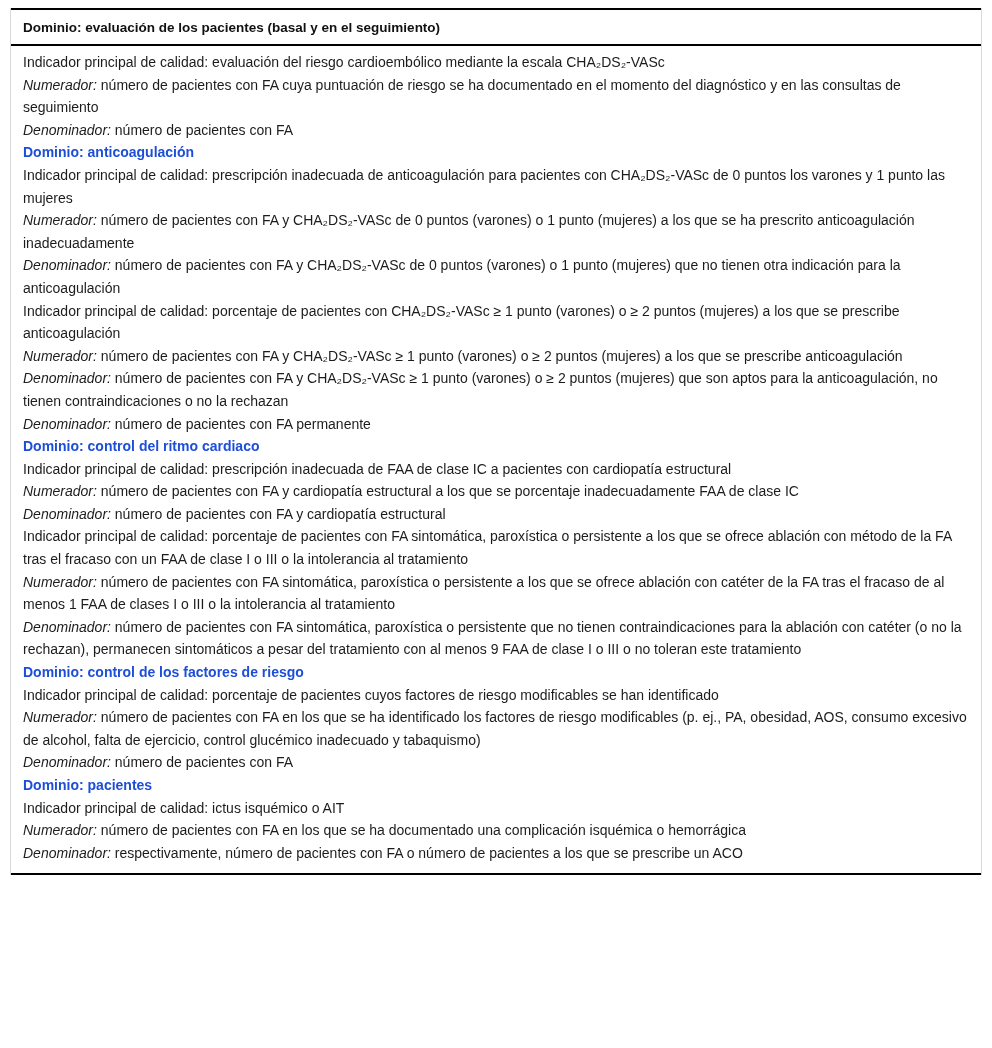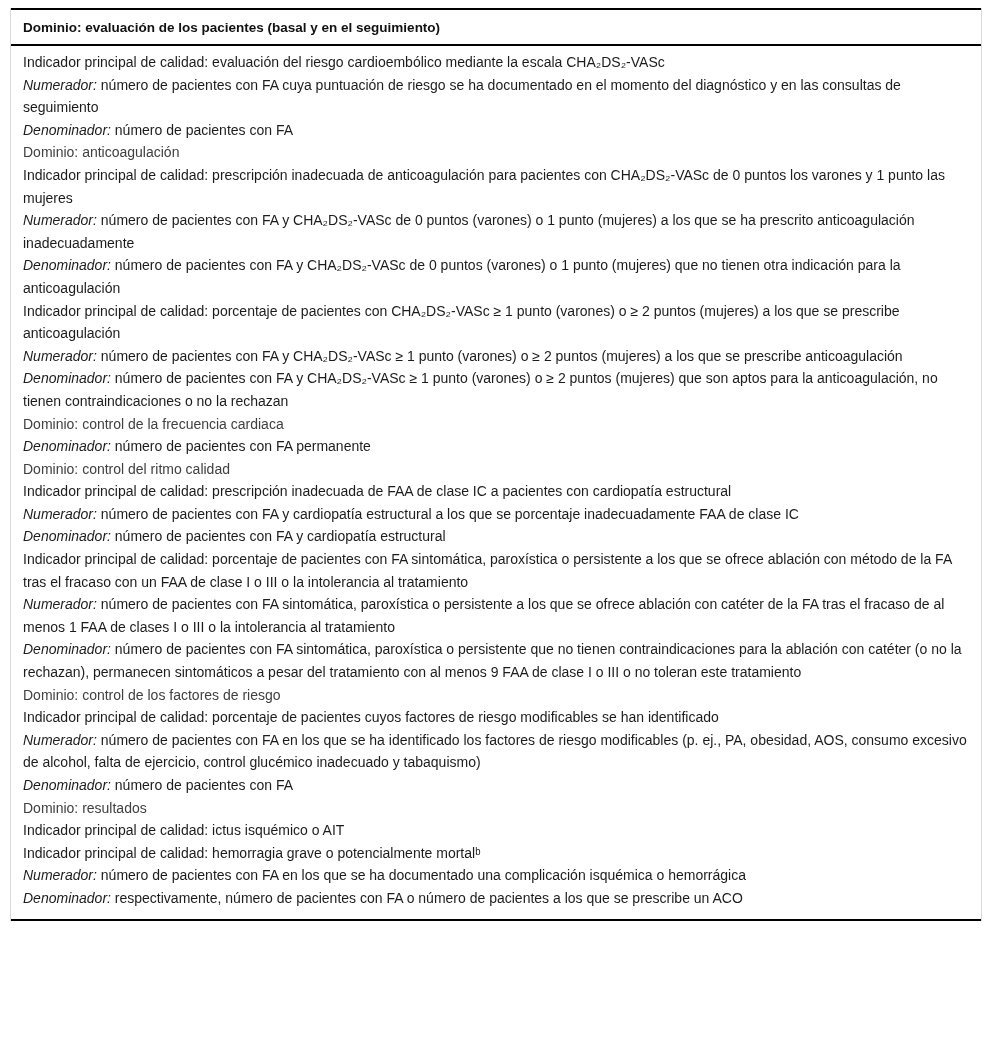--- a/index.html
+++ b/index.html
@@ -38,22 +38,22 @@
     padding: 5px 12px 9px 12px;
     border-bottom: 2px solid #000000;
   }
   .row {
     margin: 0;
     font-size: 14px;
     line-height: 22.6px;
     color: #1c1c1c;
   }
   .row.domain {
-    font-weight: normal;
-    color: #404040;
+    font-weight: bold;
+    color: #1d4ed8;
   }
   .lbl {
     font-style: italic;
   }
 </style>
 </head>
 <body>
 
 <div class="page">
   <div class="qtable">
@@ -64,34 +64,32 @@
       <p class="row"><em class="lbl"></em><span>Indicador principal de calidad: evaluación del riesgo cardioembólico mediante la escala CHA₂DS₂-VASc</span></p>
       <p class="row"><em class="lbl">Numerador:</em><span> número de pacientes con FA cuya puntuación de riesgo se ha documentado en el momento del diagnóstico y en las consultas de seguimiento</span></p>
       <p class="row"><em class="lbl">Denominador:</em><span> número de pacientes con FA</span></p>
       <p class="row domain"><em class="lbl"></em><span>Dominio: anticoagulación</span></p>
       <p class="row"><em class="lbl"></em><span>Indicador principal de calidad: prescripción inadecuada de anticoagulación para pacientes con CHA₂DS₂-VASc de 0 puntos los varones y 1 punto las mujeres</span></p>
       <p class="row"><em class="lbl">Numerador:</em><span> número de pacientes con FA y CHA₂DS₂-VASc de 0 puntos (varones) o 1 punto (mujeres) a los que se ha prescrito anticoagulación inadecuadamente</span></p>
       <p class="row"><em class="lbl">Denominador:</em><span> número de pacientes con FA y CHA₂DS₂-VASc de 0 puntos (varones) o 1 punto (mujeres) que no tienen otra indicación para la anticoagulación</span></p>
       <p class="row"><em class="lbl"></em><span>Indicador principal de calidad: porcentaje de pacientes con CHA₂DS₂-VASc ≥ 1 punto (varones) o ≥ 2 puntos (mujeres) a los que se prescribe anticoagulación</span></p>
       <p class="row"><em class="lbl">Numerador:</em><span> número de pacientes con FA y CHA₂DS₂-VASc ≥ 1 punto (varones) o ≥ 2 puntos (mujeres) a los que se prescribe anticoagulación</span></p>
       <p class="row"><em class="lbl">Denominador:</em><span> número de pacientes con FA y CHA₂DS₂-VASc ≥ 1 punto (varones) o ≥ 2 puntos (mujeres) que son aptos para la anticoagulación, no tienen contraindicaciones o no la rechazan</span></p>
-      <p class="row domain"><em class="lbl"></em><span>Dominio: control de la frecuencia cardiaca</span></p>
       <p class="row"><em class="lbl">Denominador:</em><span> número de pacientes con FA permanente</span></p>
-      <p class="row domain"><em class="lbl"></em><span>Dominio: control del ritmo calidad</span></p>
+      <p class="row domain"><em class="lbl"></em><span>Dominio: control del ritmo cardiaco</span></p>
       <p class="row"><em class="lbl"></em><span>Indicador principal de calidad: prescripción inadecuada de FAA de clase IC a pacientes con cardiopatía estructural</span></p>
       <p class="row"><em class="lbl">Numerador:</em><span> número de pacientes con FA y cardiopatía estructural a los que se porcentaje inadecuadamente FAA de clase IC</span></p>
       <p class="row"><em class="lbl">Denominador:</em><span> número de pacientes con FA y cardiopatía estructural</span></p>
       <p class="row"><em class="lbl"></em><span>Indicador principal de calidad: porcentaje de pacientes con FA sintomática, paroxística o persistente a los que se ofrece ablación con método de la FA tras el fracaso con un FAA de clase I o III o la intolerancia al tratamiento</span></p>
       <p class="row"><em class="lbl">Numerador:</em><span> número de pacientes con FA sintomática, paroxística o persistente a los que se ofrece ablación con catéter de la FA tras el fracaso de al menos 1 FAA de clases I o III o la intolerancia al tratamiento</span></p>
       <p class="row"><em class="lbl">Denominador:</em><span> número de pacientes con FA sintomática, paroxística o persistente que no tienen contraindicaciones para la ablación con catéter (o no la rechazan), permanecen sintomáticos a pesar del tratamiento con al menos 9 FAA de clase I o III o no toleran este tratamiento</span></p>
       <p class="row domain"><em class="lbl"></em><span>Dominio: control de los factores de riesgo</span></p>
       <p class="row"><em class="lbl"></em><span>Indicador principal de calidad: porcentaje de pacientes cuyos factores de riesgo modificables se han identificado</span></p>
       <p class="row"><em class="lbl">Numerador:</em><span> número de pacientes con FA en los que se ha identificado los factores de riesgo modificables (p. ej., PA, obesidad, AOS, consumo excesivo de alcohol, falta de ejercicio, control glucémico inadecuado y tabaquismo)</span></p>
       <p class="row"><em class="lbl">Denominador:</em><span> número de pacientes con FA</span></p>
-      <p class="row domain"><em class="lbl"></em><span>Dominio: resultados</span></p>
+      <p class="row domain"><em class="lbl"></em><span>Dominio: pacientes</span></p>
       <p class="row"><em class="lbl"></em><span>Indicador principal de calidad: ictus isquémico o AIT</span></p>
-      <p class="row"><em class="lbl"></em><span>Indicador principal de calidad: hemorragia grave o potencialmente mortalᵇ</span></p>
       <p class="row"><em class="lbl">Numerador:</em><span> número de pacientes con FA en los que se ha documentado una complicación isquémica o hemorrágica</span></p>
       <p class="row"><em class="lbl">Denominador:</em><span> respectivamente, número de pacientes con FA o número de pacientes a los que se prescribe un ACO</span></p>
     </div>
 
   </div>
 </div>
 
 </body></html>

